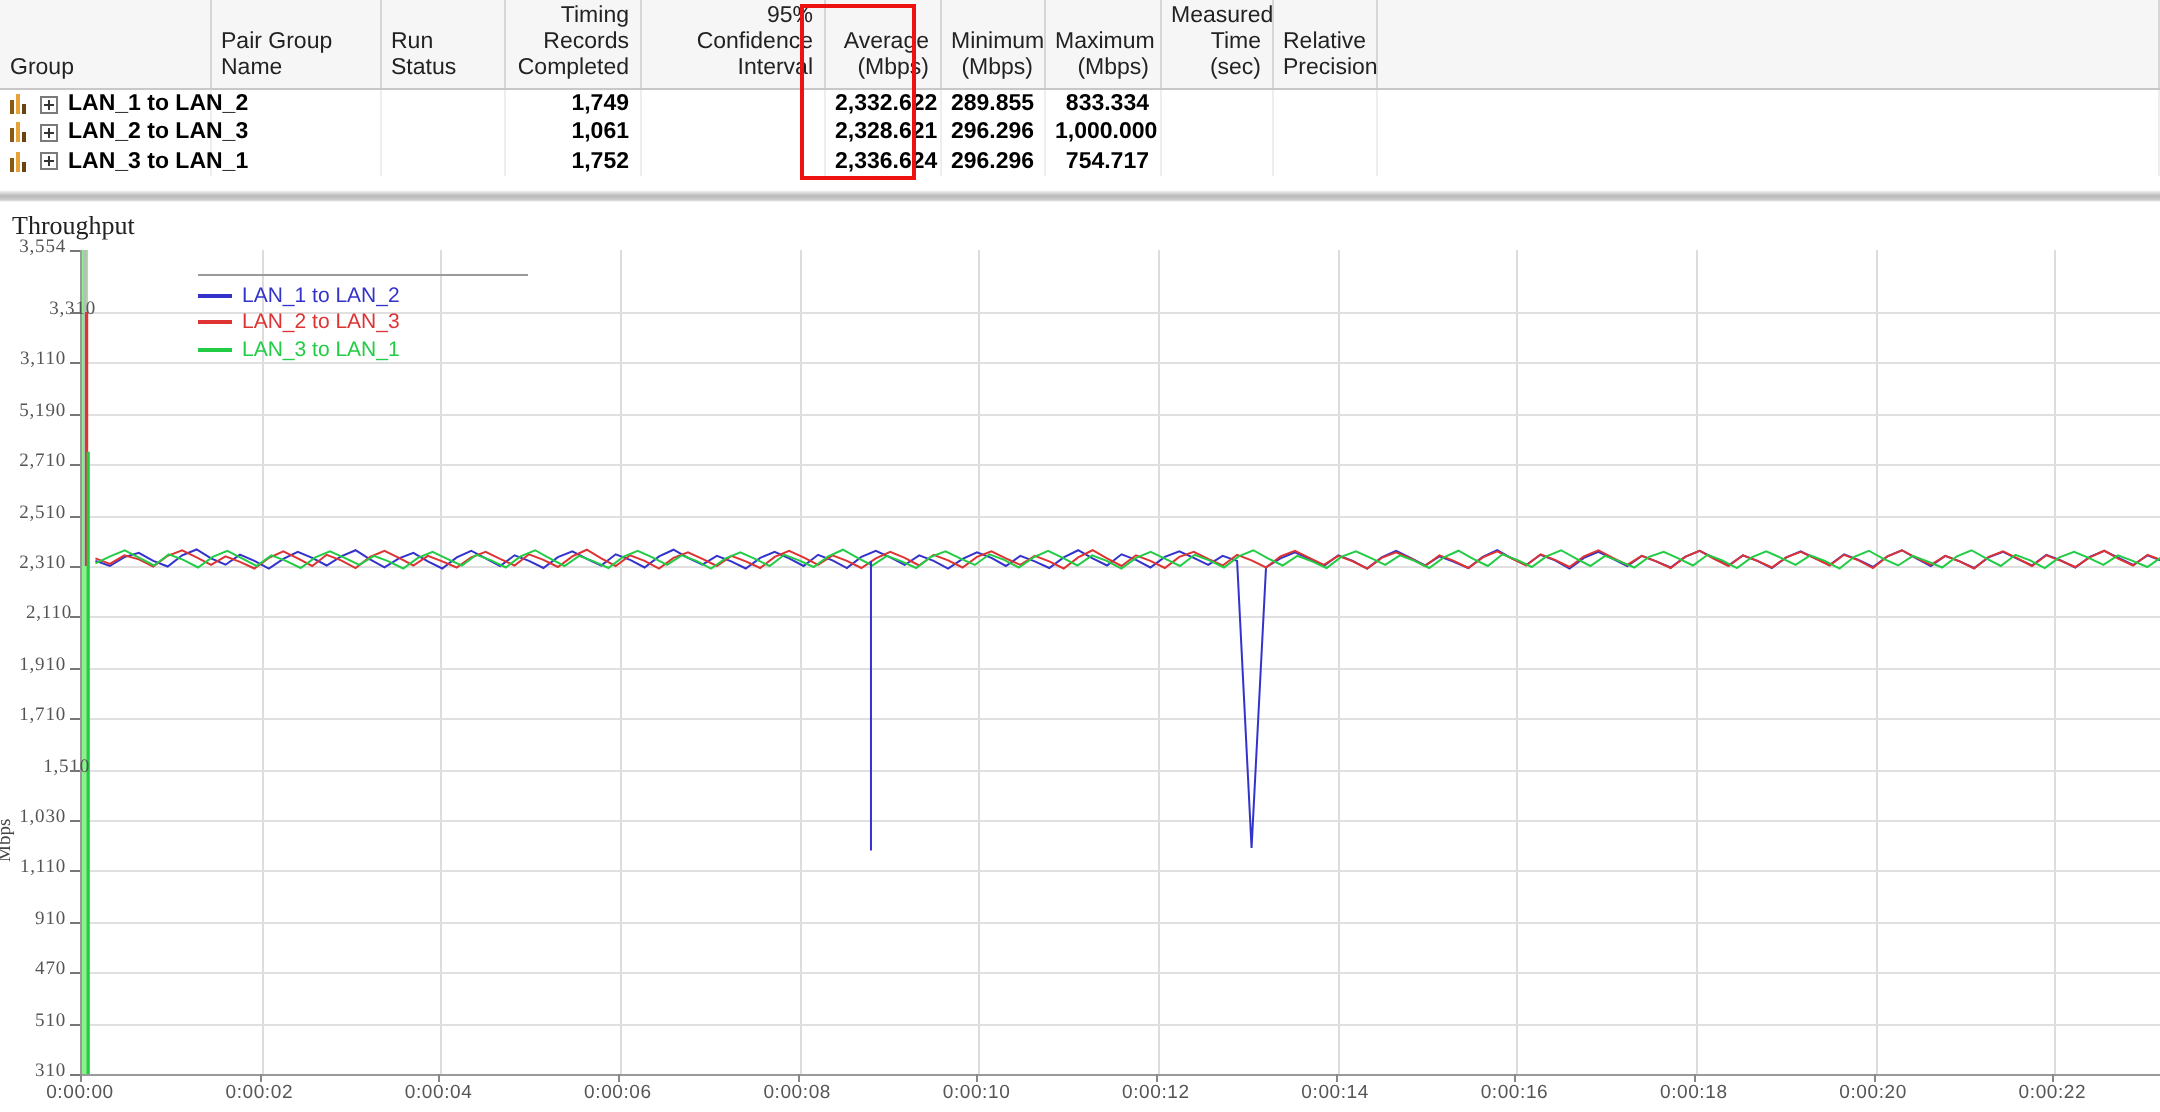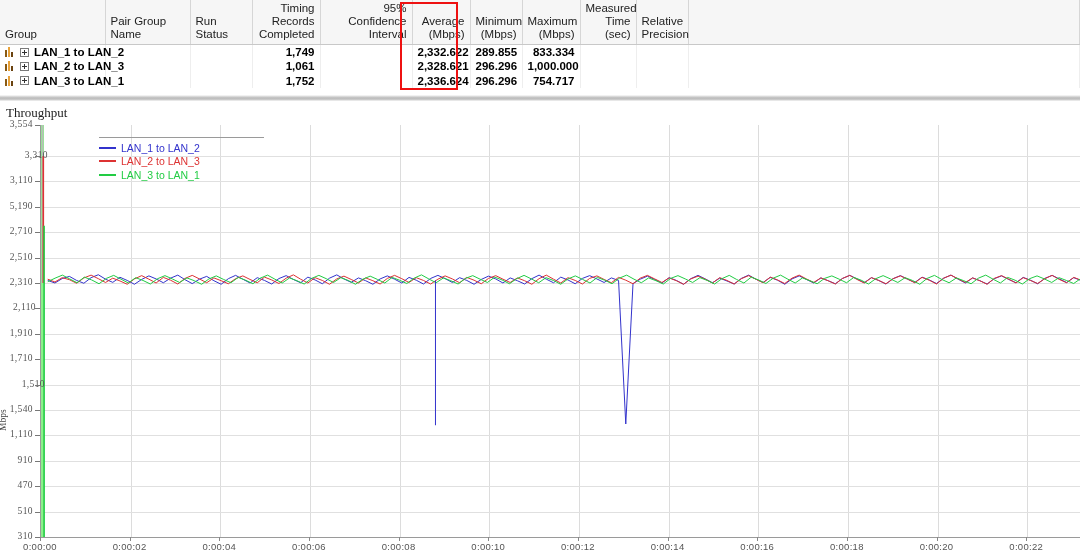--- a/index.html
+++ b/index.html
@@ -321,21 +321,21 @@
         <div class="ytick-lbl" style="top: 175.993px; width: 33px; left: 0px;">2,310</div>
         <div class="ytick-mark" style="top: 181.993px;"></div>
         <div class="ytick-lbl" style="top: 201.393px; width: 33px; left: 3px;">2,110</div>
         <div class="ytick-mark" style="top: 207.393px;"></div>
         <div class="ytick-lbl" style="top: 226.794px; width: 33px; left: 0px;">1,910</div>
         <div class="ytick-mark" style="top: 232.794px;"></div>
         <div class="ytick-lbl" style="top: 252.195px; width: 33px; left: 0px;">1,710</div>
         <div class="ytick-mark" style="top: 258.195px;"></div>
         <div class="ytick-lbl" style="top: 277.596px; width: 33px; left: 0px; margin-left: 12px;">1,510</div>
         <div class="ytick-mark" style="top: 283.596px;"></div>
-        <div class="ytick-lbl" style="top: 302.996px; width: 33px; left: 0px;">1,540</div>
+        <div class="ytick-lbl" style="top: 302.996px; width: 33px; left: 0px;">1,030</div>
         <div class="ytick-mark" style="top: 308.996px;"></div>
         <div class="ytick-lbl" style="top: 328.397px; width: 33px; left: 0px;">1,110</div>
         <div class="ytick-mark" style="top: 334.397px;"></div>
         <div class="ytick-lbl" style="top: 353.798px; width: 33px; left: 0px;">910</div>
         <div class="ytick-mark" style="top: 359.798px;"></div>
         <div class="ytick-lbl" style="top: 379.199px; width: 33px; left: 0px;">470</div>
         <div class="ytick-mark" style="top: 385.199px;"></div>
         <div class="ytick-lbl" style="top: 404.599px; width: 33px; left: 0px;">510</div>
         <div class="ytick-mark" style="top: 410.599px;"></div>
         <div class="ytick-lbl" style="top: 430px; width: 33px; left: 0px;">310</div>

